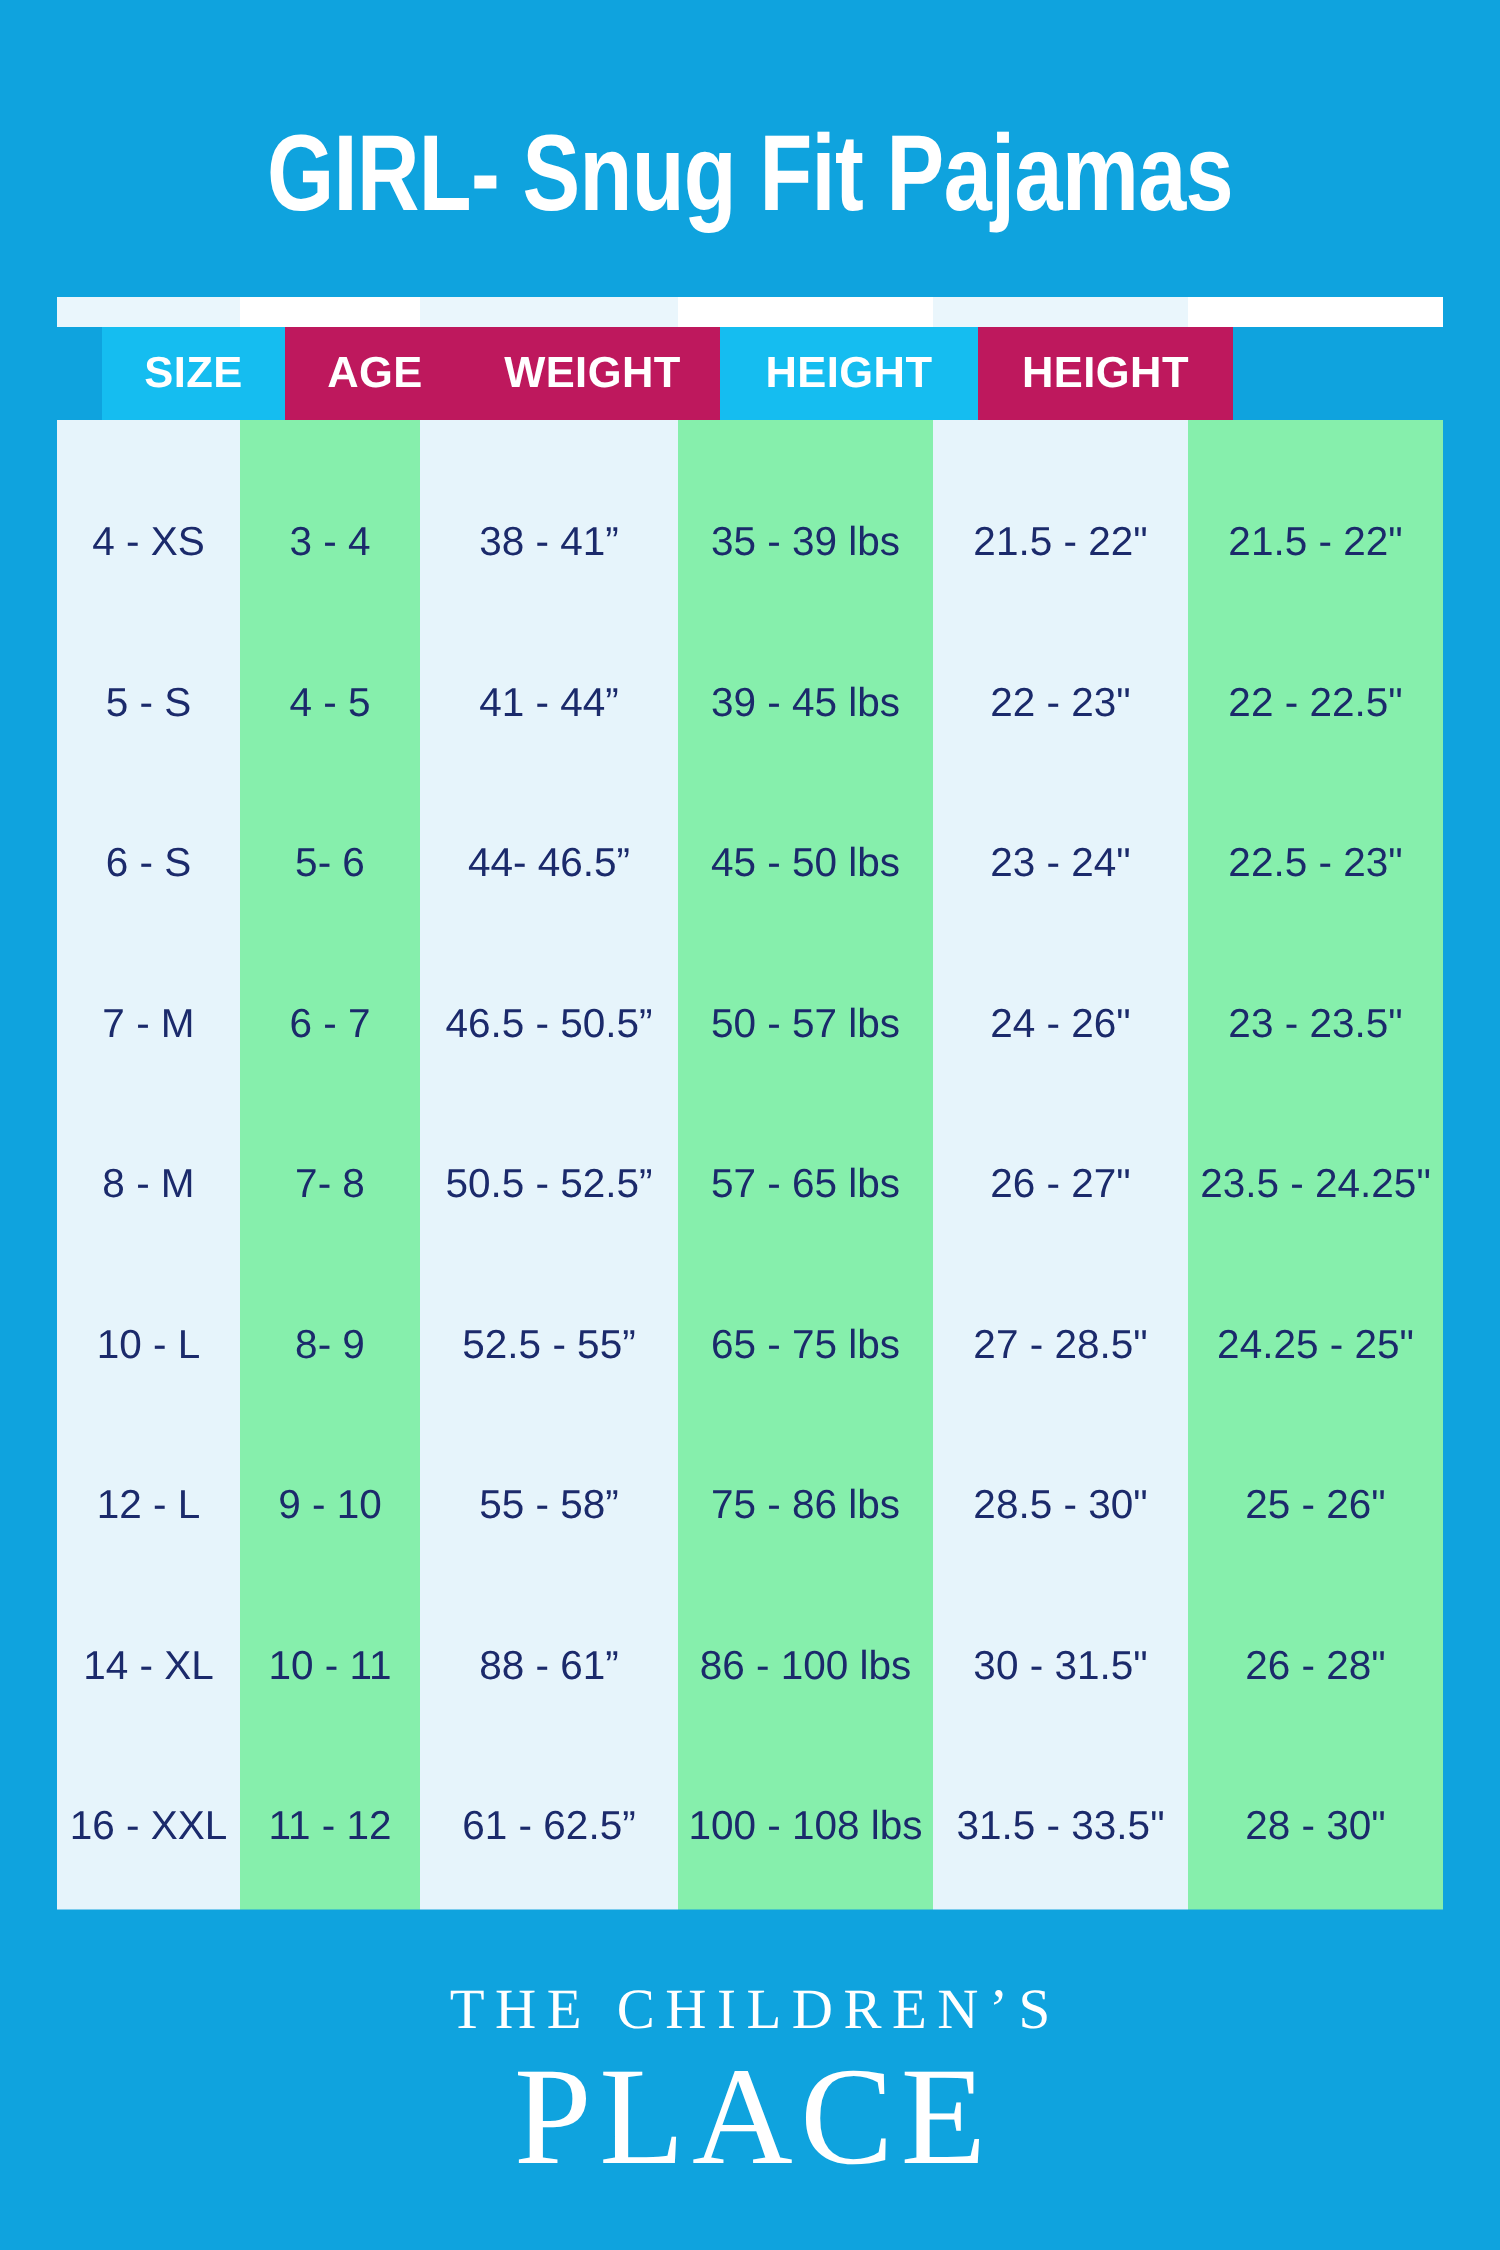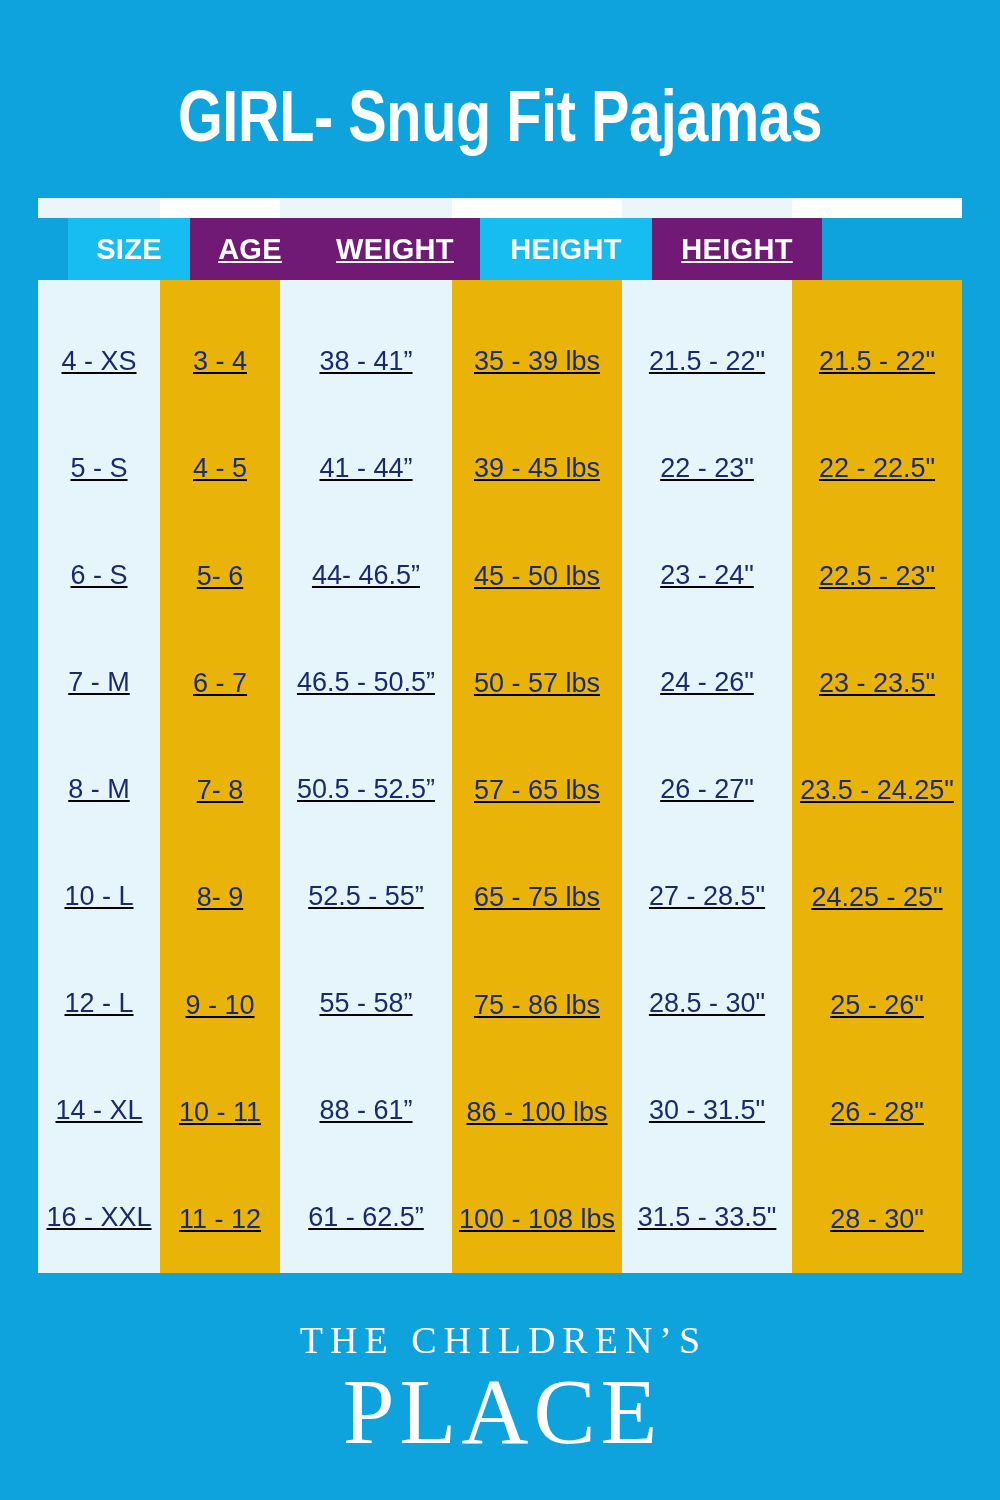--- a/index.html
+++ b/index.html
@@ -66,38 +66,37 @@
     display: flex;
     align-items: center;
     justify-content: center;
     color: #ffffff;
     font-weight: bold;
     font-size: 29px;
     letter-spacing: 0.3px;
     height: 100%;
   }
   .header-cell.hc-light { background: #15bdf0; }
-  .header-cell.hc-dark  { background: #701a75; text-decoration: underline; }
+  .header-cell.hc-dark  { background: #be185d; }
 
   
   .table-body {
     flex: 1 1 auto;
     display: flex;
     position: relative;
   }
   .body-col {
     height: 100%;
     display: flex;
     flex-direction: column;
     justify-content: flex-start;
     padding-top: 28px;
-    text-decoration: underline;
   }
   .body-col.tint-a { background: #e6f4fb; }
-  .body-col.tint-b { background: #eab308; justify-content: space-between; }
+  .body-col.tint-b { background: #86efac; }
 
   .cell {
     height: 107px;
     display: flex;
     align-items: center;
     justify-content: center;
     color: #1b2a6b;
     font-size: 27px;
     font-weight: 500;
     white-space: nowrap;

